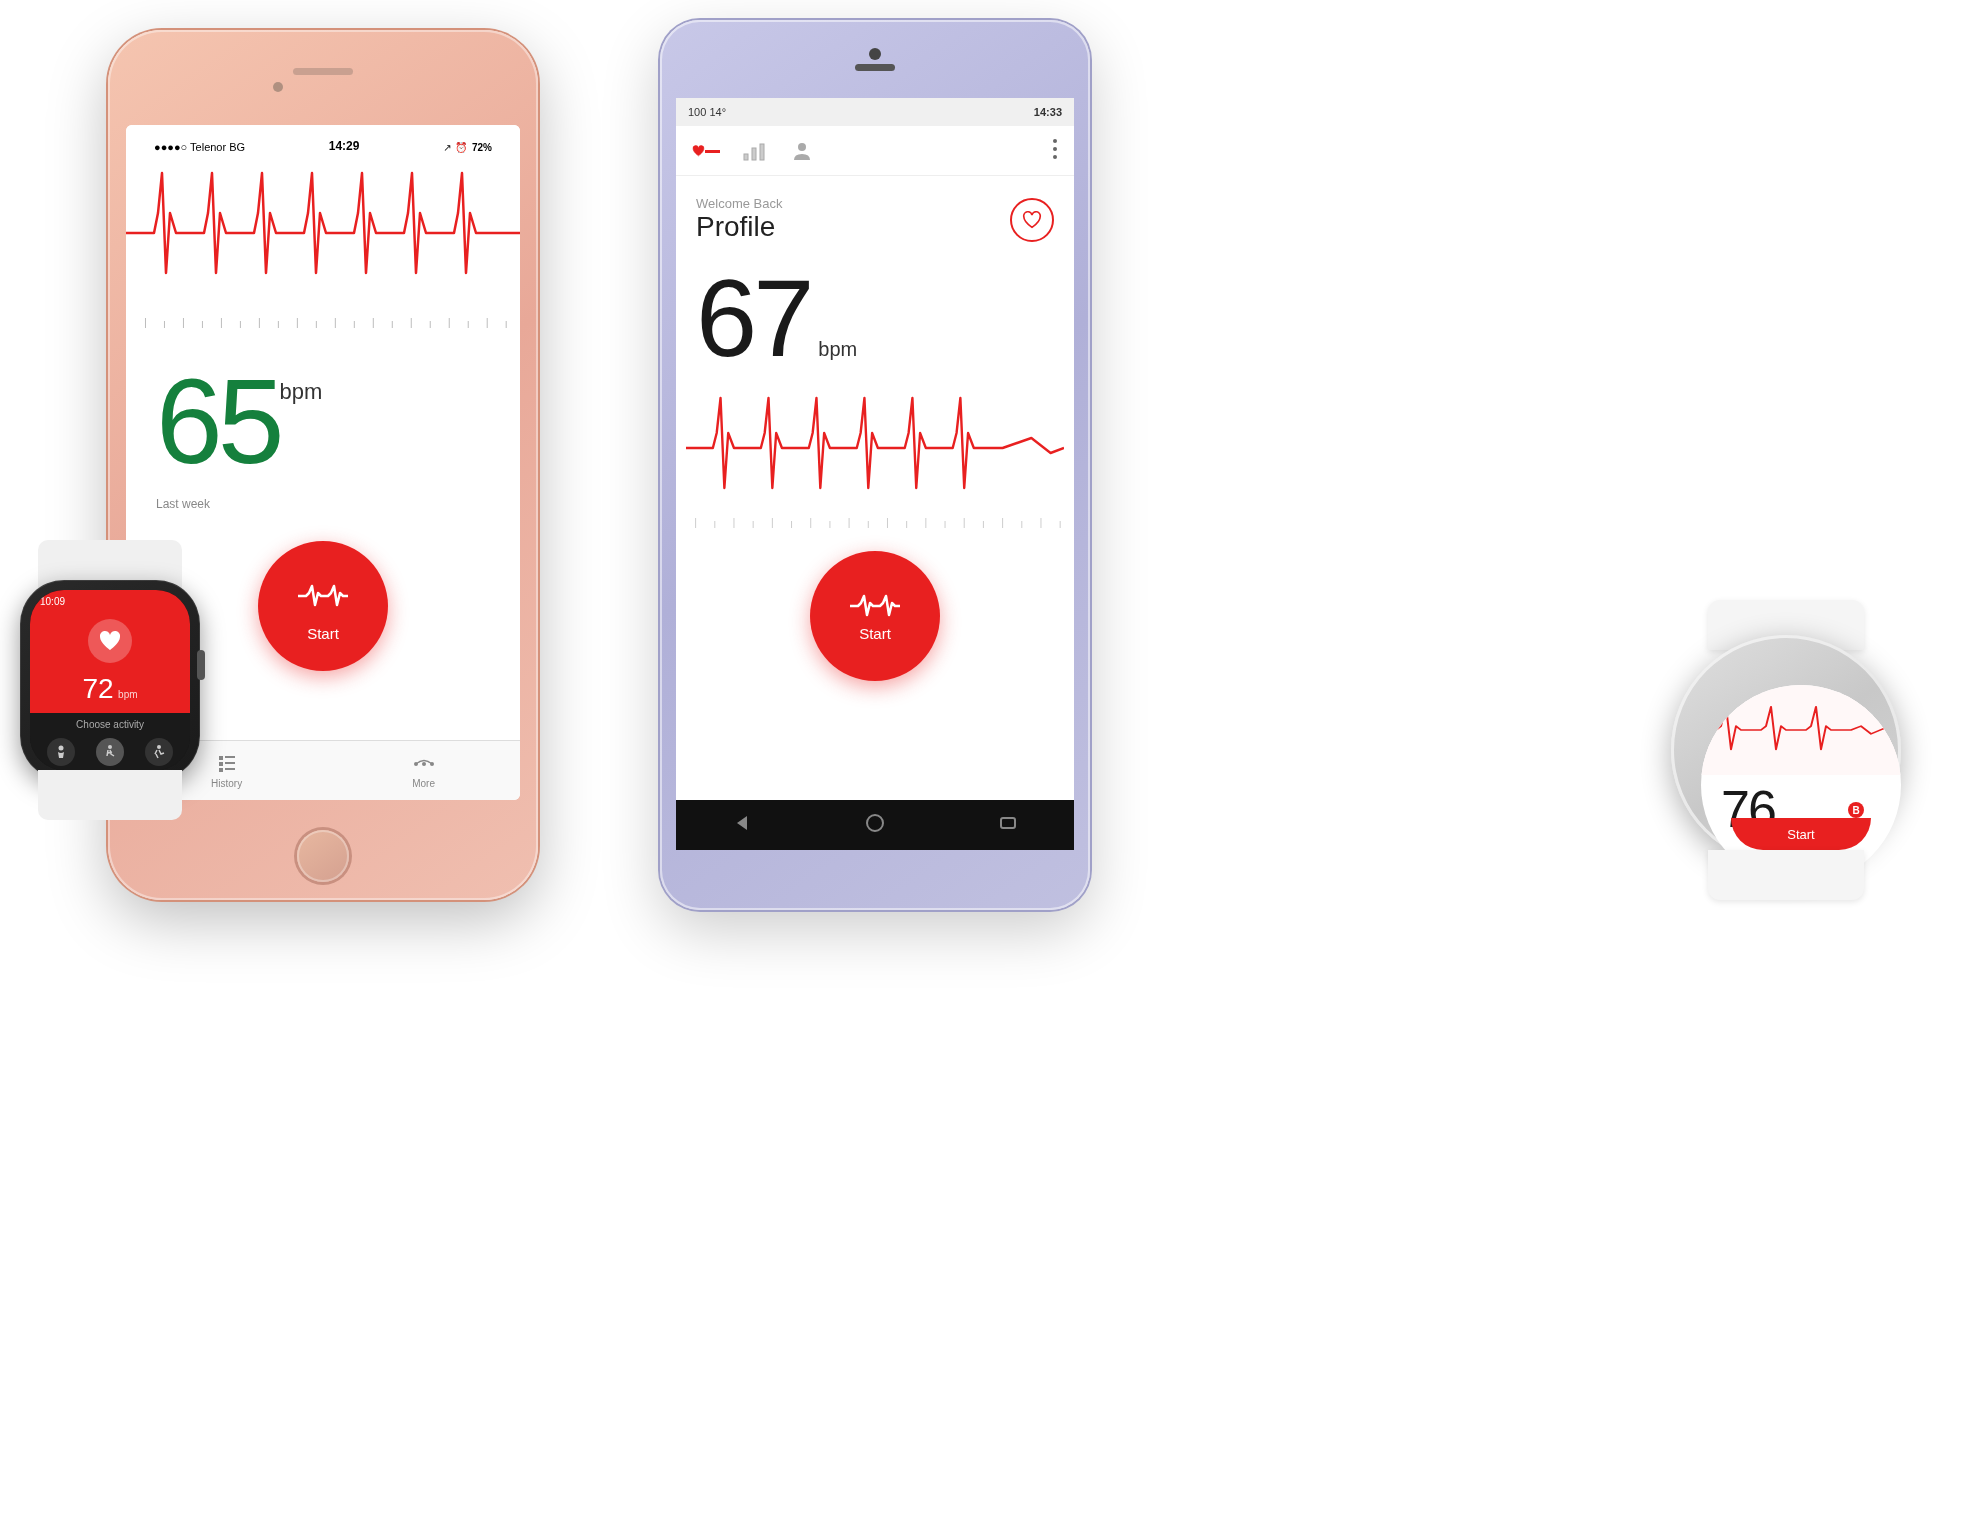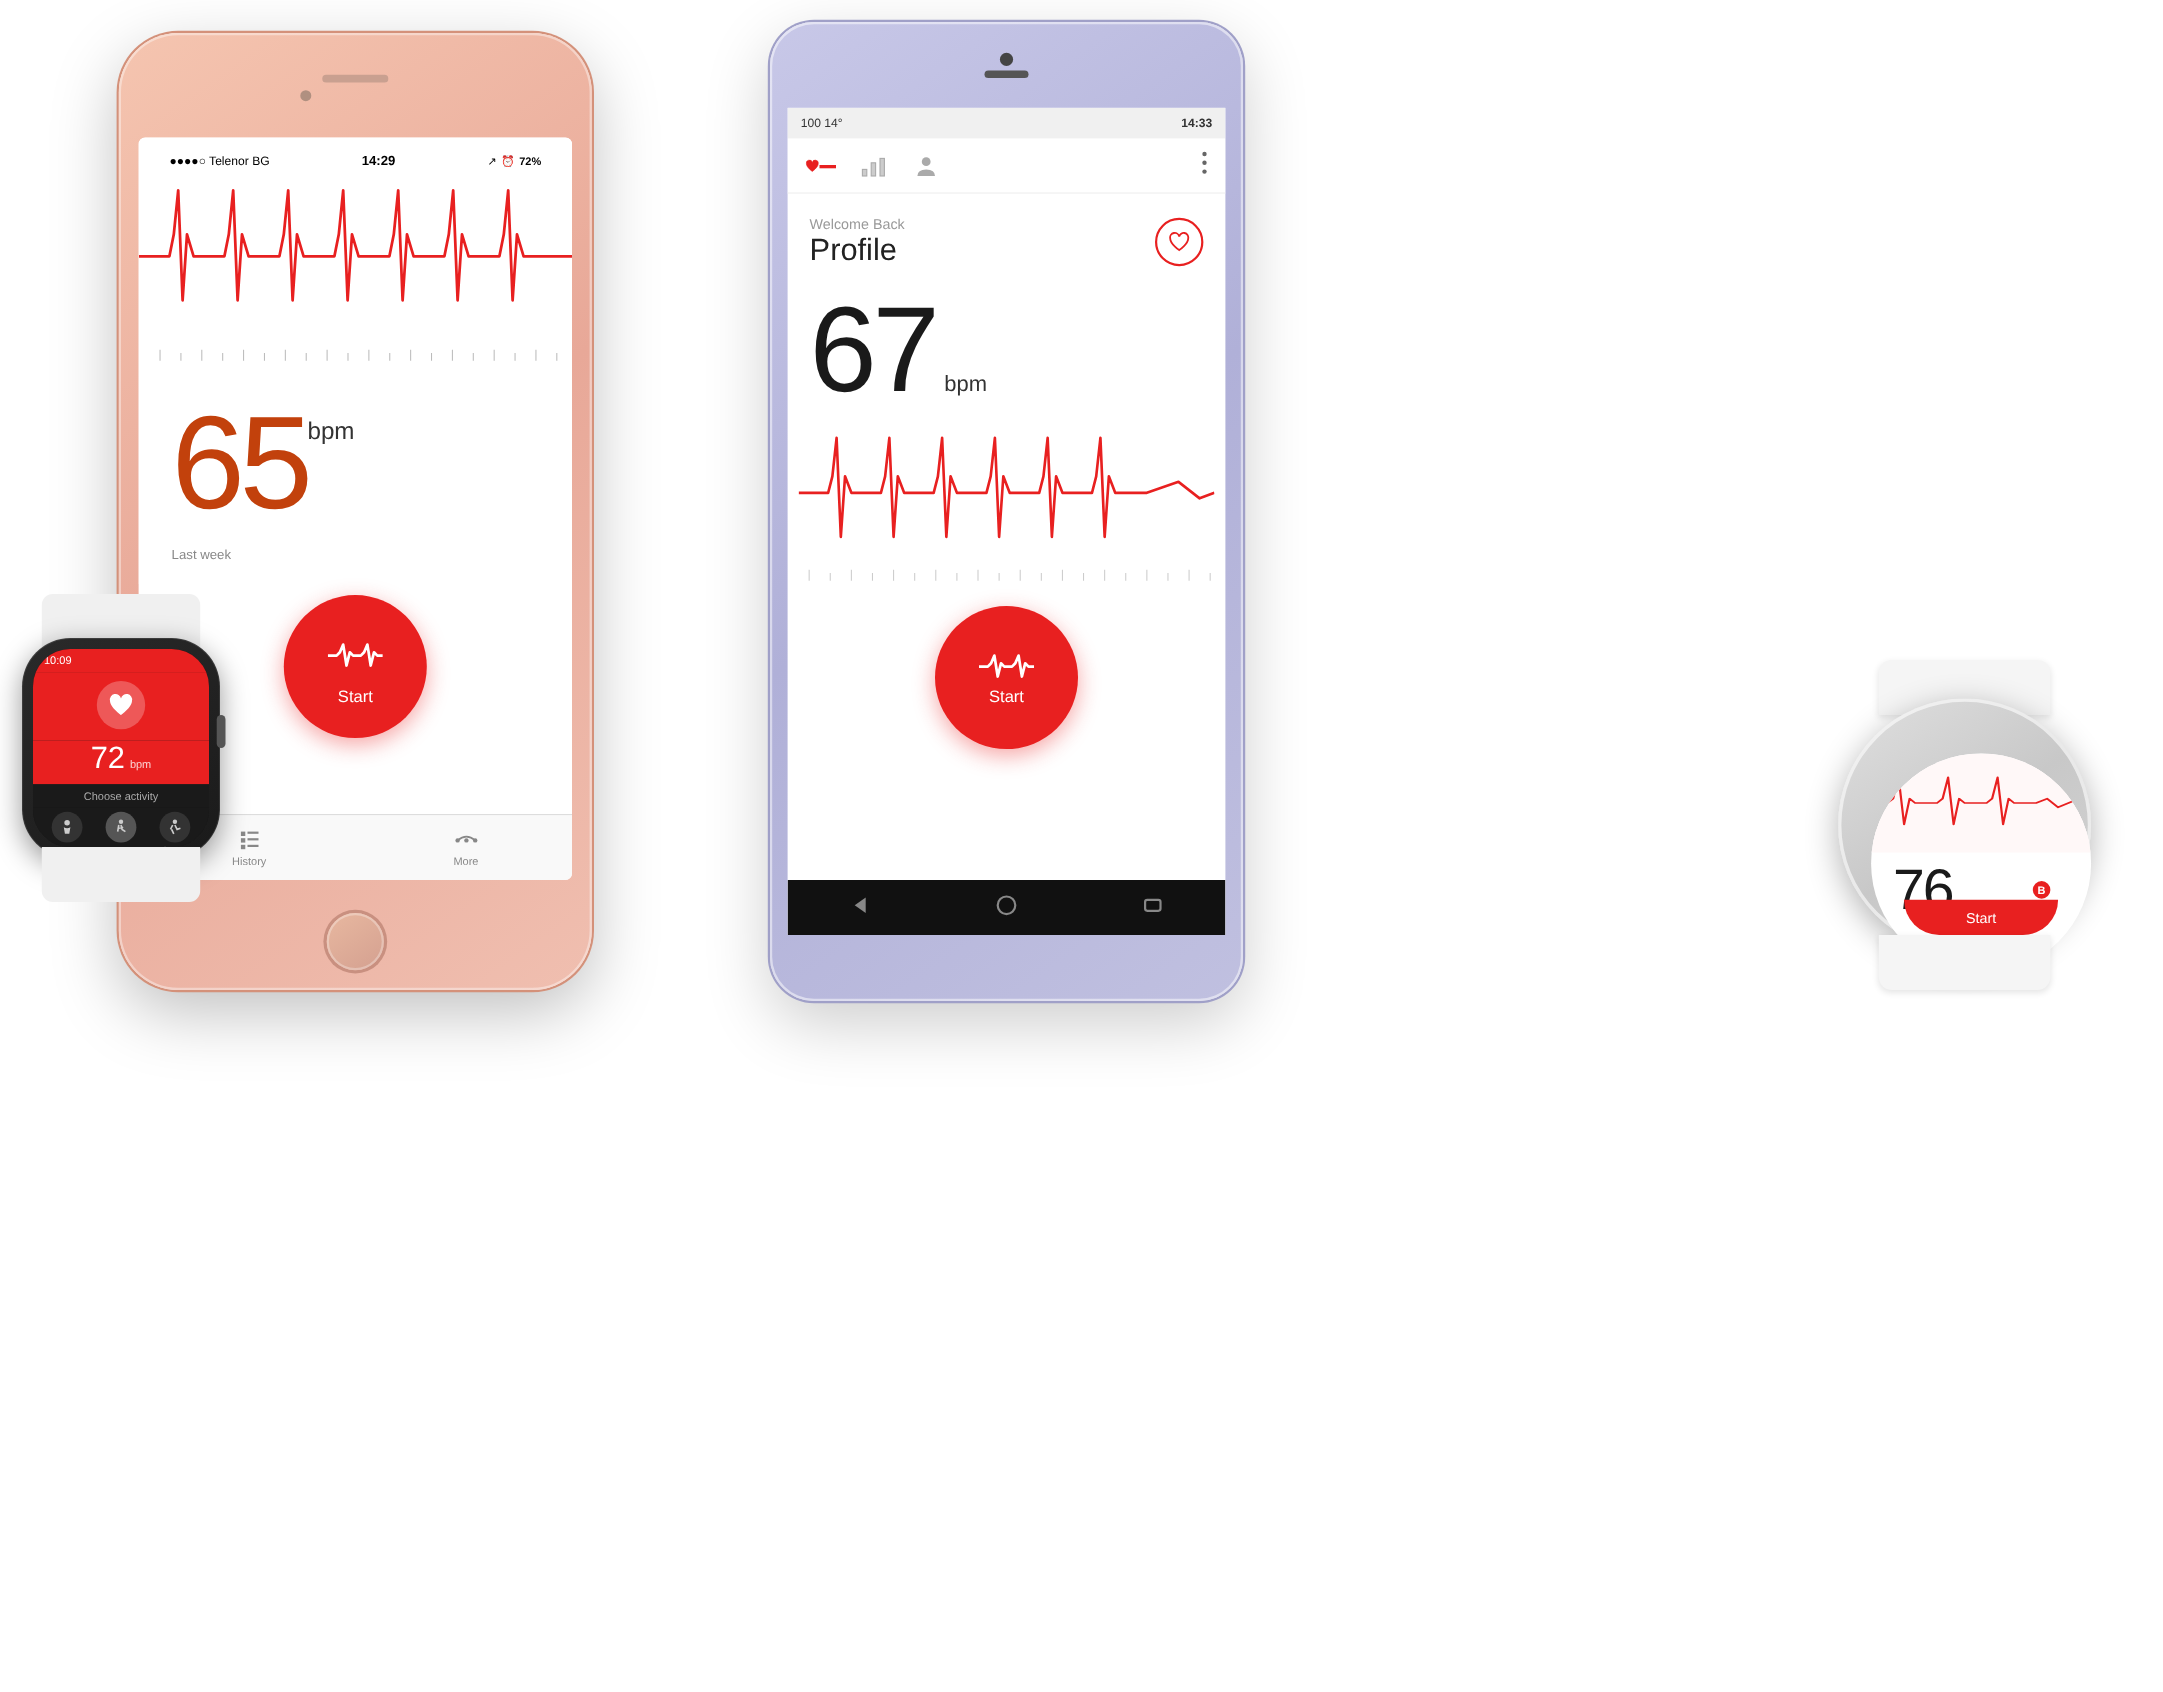--- a/index.html
+++ b/index.html
@@ -75,21 +75,21 @@
     }
     .ios-ticks svg { width: 100%; height: 100%; }
     
     .ios-bpm-section {
       padding: 30px 30px 20px;
       background: #fff;
     }
     .ios-bpm-number {
       font-size: 120px;
       font-weight: 100;
-      color: #c2410c;
+      color: #15803d;
       line-height: 1;
       letter-spacing: -5px;
     }
     .ios-bpm-unit {
       font-size: 22px;
       font-weight: 400;
       color: #333;
       vertical-align: top;
       margin-top: 18px;
       display: inline-block;
@@ -297,21 +297,20 @@
       border-radius: 4px;
     }
 
     
     .android-phone {
       position: absolute;
       left: 660px;
       top: 20px;
       width: 430px;
       height: 890px;
-      margin-left: 40px;
     }
     .android-phone-shell {
       position: absolute;
       inset: 0;
       background: linear-gradient(145deg, #c8c8e8, #b0b0d8, #c0c0e0);
       border-radius: 40px;
       box-shadow:
         0 0 0 2px #a0a0c8,
         0 20px 60px rgba(0,0,0,0.2),
         inset 0 0 0 2px rgba(255,255,255,0.5);

